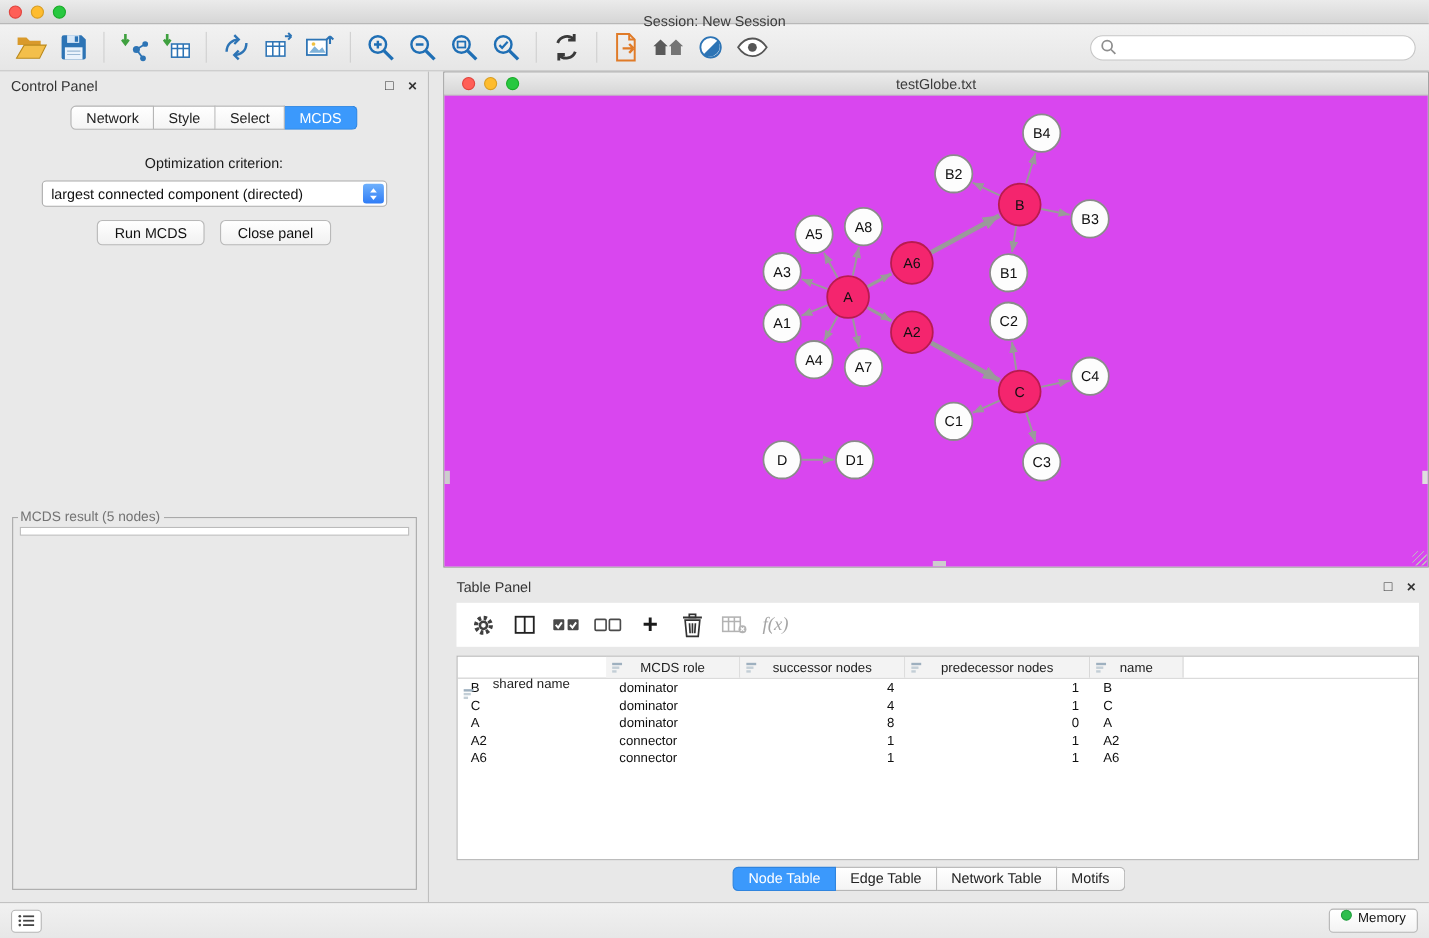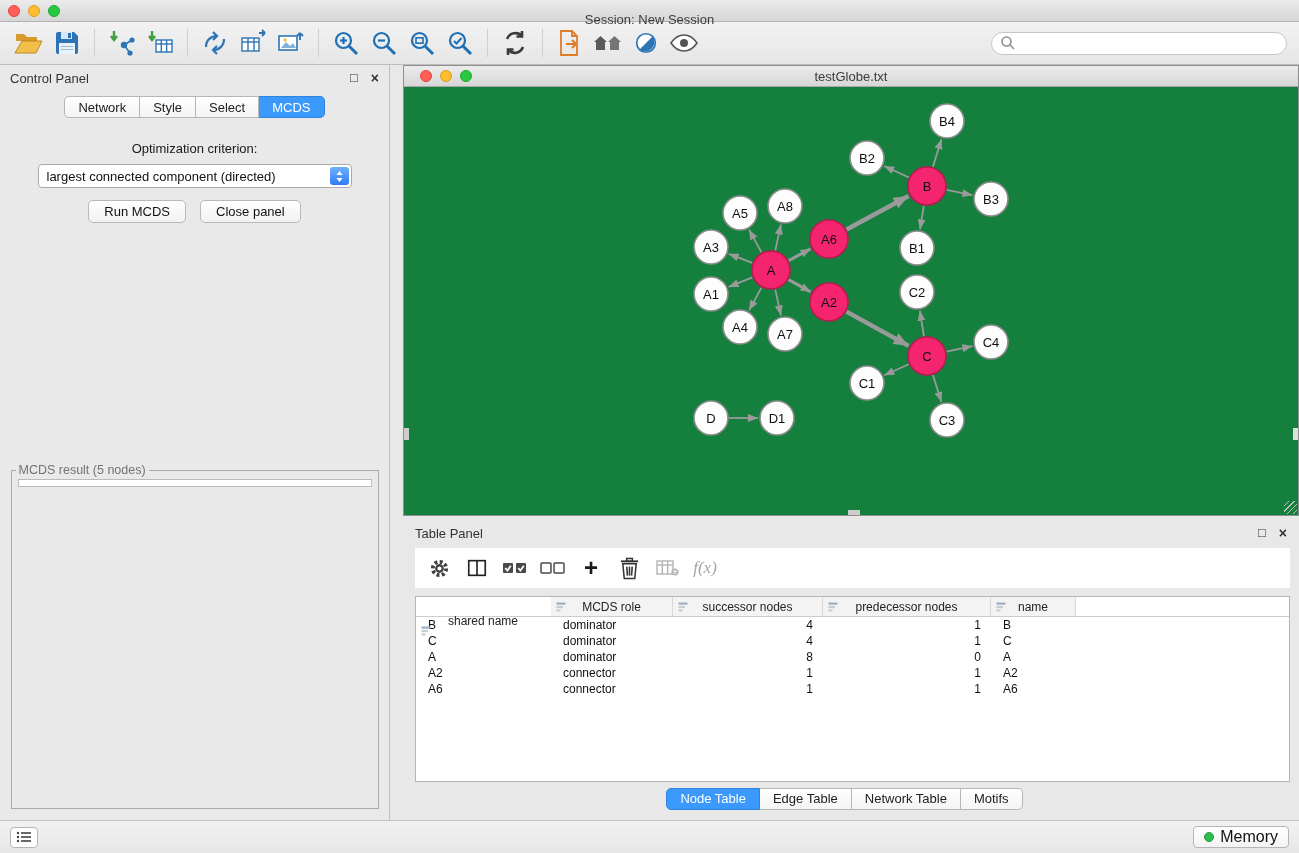--- a/index.html
+++ b/index.html
@@ -51,21 +51,21 @@
   .listbox .li { font-size:13px; height:16px; line-height:16px; color:#111; }
 
   
   .right-col { flex:1; display:flex; flex-direction:column; background:#e8e8e8; min-width:0; }
 
   
   .net-window { margin-left:13px; border:1px solid #8f8f8f; height:451px; flex:0 0 auto; display:flex; flex-direction:column; background:#fff; }
   .net-titlebar { position:relative; height:21px; background:linear-gradient(#ececec,#d6d6d6); border-bottom:1px solid #a8a8a8; display:flex; align-items:center; justify-content:center; flex:0 0 auto; }
   .net-titlebar .title { font-size:13px; color:#3c3c3c; }
   .net-titlebar .lights { top:4px; left:16px; }
-  .net-canvas { position:relative; flex:1; background:#15803d; overflow:hidden; }
+  .net-canvas { position:relative; flex:1; background:#d946ef; overflow:hidden; }
   .grip { position:absolute; right:1px; bottom:1px; width:13px; height:13px; background:repeating-linear-gradient(135deg, transparent 0 3px, #bdbdbd 3px 4px); }
   .mark-left { position:absolute; left:0; top:341px; width:5px; height:12px; background:#cdcdcd; }
   .mark-bottom { position:absolute; left:444px; bottom:0; width:12px; height:5px; background:#cdcdcd; }
   .mark-right { position:absolute; right:0; top:341px; width:5px; height:12px; background:#dedede; }
 
   
   .table-panel { flex:1; display:flex; flex-direction:column; padding-top:5px; min-height:0; }
   .tp-header { height:24px; display:flex; align-items:center; padding:0 12px 0 25px; font-size:13px; color:#333; }
   .tp-toolbar { margin:3px 9px 0 25px; height:40px; background:#fff; display:flex; align-items:center; gap:6px; padding-left:8px; flex:0 0 auto; }
   .ttb-btn { background:none; border:none; width:32px; height:32px; display:flex; align-items:center; justify-content:center; cursor:default; }
@@ -78,21 +78,21 @@
   .th-fill { flex:1; background:#fff; }
   .tr { display:flex; height:16px; }
   .td { font-size:12px; color:#101010; line-height:16px; white-space:nowrap; overflow:hidden; }
   .td.al { padding-left:12px; text-align:left; }
   .td.ar { padding-right:10px; text-align:right; }
   .tp-tabs { height:23px; margin-top:5px; flex:0 0 auto; }
 
   
   .statusbar { height:33px; flex:0 0 auto; background:linear-gradient(#f1f1f1,#e7e7e7); border-top:1px solid #c2c2c2; display:flex; align-items:center; justify-content:space-between; padding:0 10px; }
   .status-btn { width:28px; height:21px; background:#fff; border:1px solid #b5b5b5; border-radius:4px; display:flex; align-items:center; justify-content:center; cursor:default; }
-  .memory-btn { height:22px; background:linear-gradient(#ffffff,#f3f3f3); border:1px solid #b5b5b5; border-radius:4px; display:flex; align-items:center; gap:6px; padding:0 10px; font-size:16px; color:#111; cursor:default; font-family:"Liberation Sans", sans-serif; }
+  .memory-btn { height:22px; background:linear-gradient(#ffffff,#f3f3f3); border:1px solid #b5b5b5; border-radius:4px; display:flex; align-items:flex-start; gap:6px; padding:0 10px; font-size:12px; color:#111; cursor:default; font-family:"Liberation Sans", sans-serif; }
   .memory-dot { width:10px; height:10px; border-radius:50%; background:#2fbe4e; border:1px solid #1f9e3c; }
 </style>
 </head>
 <body>
 
 <div class="app">
 
   <div class="titlebar">
     <div class="lights">
       <span class="light red"></span>

